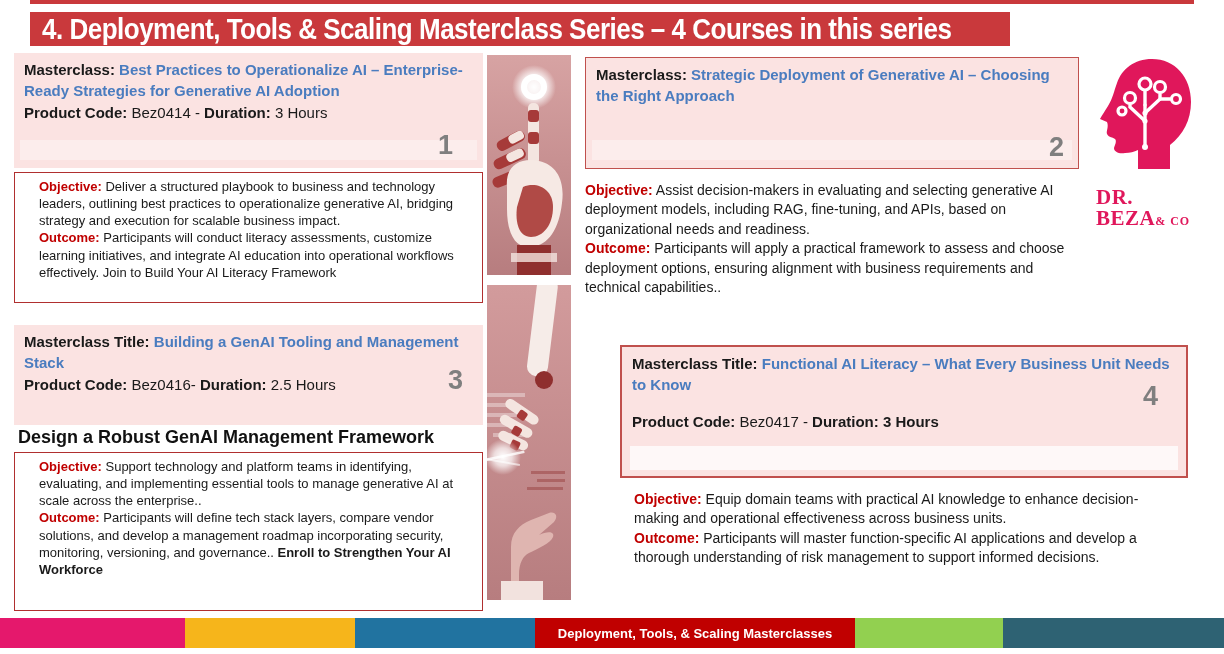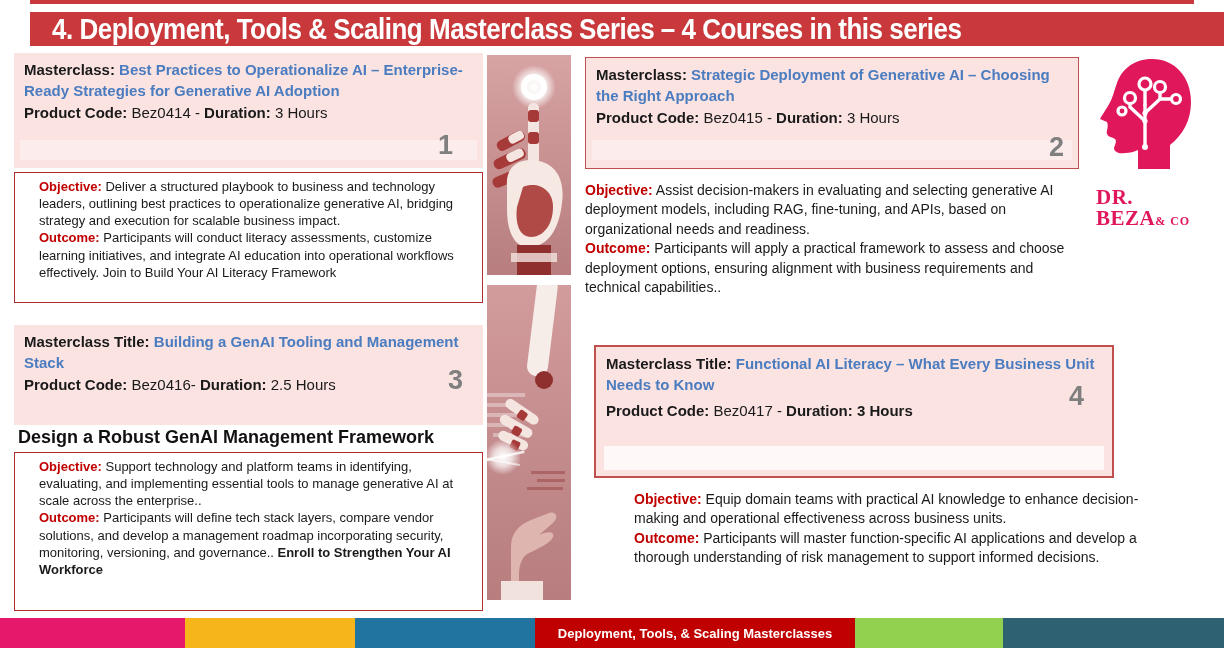--- a/index.html
+++ b/index.html
@@ -7,22 +7,22 @@
     position:relative;width:1224px;height:654px;background:#ffffff;
     font-family:"Liberation Sans",sans-serif;color:#1a1a1a;overflow:hidden;
     margin:0 auto;
   }
   .abs{position:absolute;}
   .b{font-weight:700;}
   .blue{color:var(--title-blue,#4A7CBF);font-weight:700;}
   .red{color:var(--accent-red,#C00000);font-weight:700;}
   .top-line{left:30px;top:0;width:1164px;height:4px;background:var(--header-red,#C9393C);}
   .header-banner{
-    left:30px;top:12px;width:1194px;height:34px;background:var(--header-red,#C9393C);
-    color:#fff;display:flex;align-items:center;box-sizing:border-box;padding-left:22px;
+    left:30px;top:12px;width:980px;height:34px;background:var(--header-red,#C9393C);
+    color:#fff;display:flex;align-items:center;box-sizing:border-box;padding-left:12px;
   }
   .header-banner h1{
     margin:0;font-size:26px;font-weight:700;letter-spacing:-0.5px;
     transform:scaleY(1.12);transform-origin:left center;white-space:nowrap;
   }
   .pink-box{
     background:var(--pink-box,#FBE3E2);box-sizing:border-box;padding:6px 10px;
     font-size:15px;line-height:1.42;
   }
   .pink-box p{margin:0;}
@@ -200,47 +200,41 @@
         <rect x="40" y="202" width="36" height="3"></rect>
       </g>
     </svg>
   </div>
 
   <div class="abs pink-box pink-bordered-1" style="left:585px;top:57px;width:494px;height:112px;">
     <p>
       <span class="b">Masterclass:</span>
       <span class="blue">Strategic Deployment of Generative AI – Choosing the Right Approach</span>
     </p>
-    <p>
-      <span class="b">Product Code:</span>
-      <span>Bez0415 -</span>
-      <span class="b">Duration:</span>
-      <span>3 Hours</span>
-    </p>
     <div class="soft-strip"></div>
     <span class="card-num" style="right:14px;bottom:2px;">2</span>
   </div>
 
   <div class="abs free-text" style="left:585px;top:181px;width:505px;">
     <p>
       <span class="red">Objective:</span>
       <span>Assist decision-makers in evaluating and selecting generative AI deployment models, including RAG, fine-tuning, and APIs, based on organizational needs and readiness.</span>
     </p>
     <p>
       <span class="red">Outcome:</span>
       <span>Participants will apply a practical framework to assess and choose deployment options, ensuring alignment with business requirements and technical capabilities..</span>
     </p>
   </div>
 
-  <div class="abs pink-box pink-bordered-2" style="left:594px;top:345px;width:520px;height:133px;">
+  <div class="abs pink-box pink-bordered-2" style="left:620px;top:345px;width:568px;height:133px;">
     <p>
       <span class="b">Masterclass Title:</span>
       <span class="blue">Functional AI Literacy – What Every Business Unit Needs to Know</span>
     </p>
-    <p style="margin-top:4px;">
+    <p style="margin-top:15px;">
       <span class="b">Product Code:</span>
       <span>Bez0417 -</span>
       <span class="b">
         <span>Duration:</span>
         <span>3 Hours</span>
       </span>
     </p>
     <div class="white-strip"></div>
     <span class="card-num" style="right:28px;top:30px;">4</span>
   </div>

